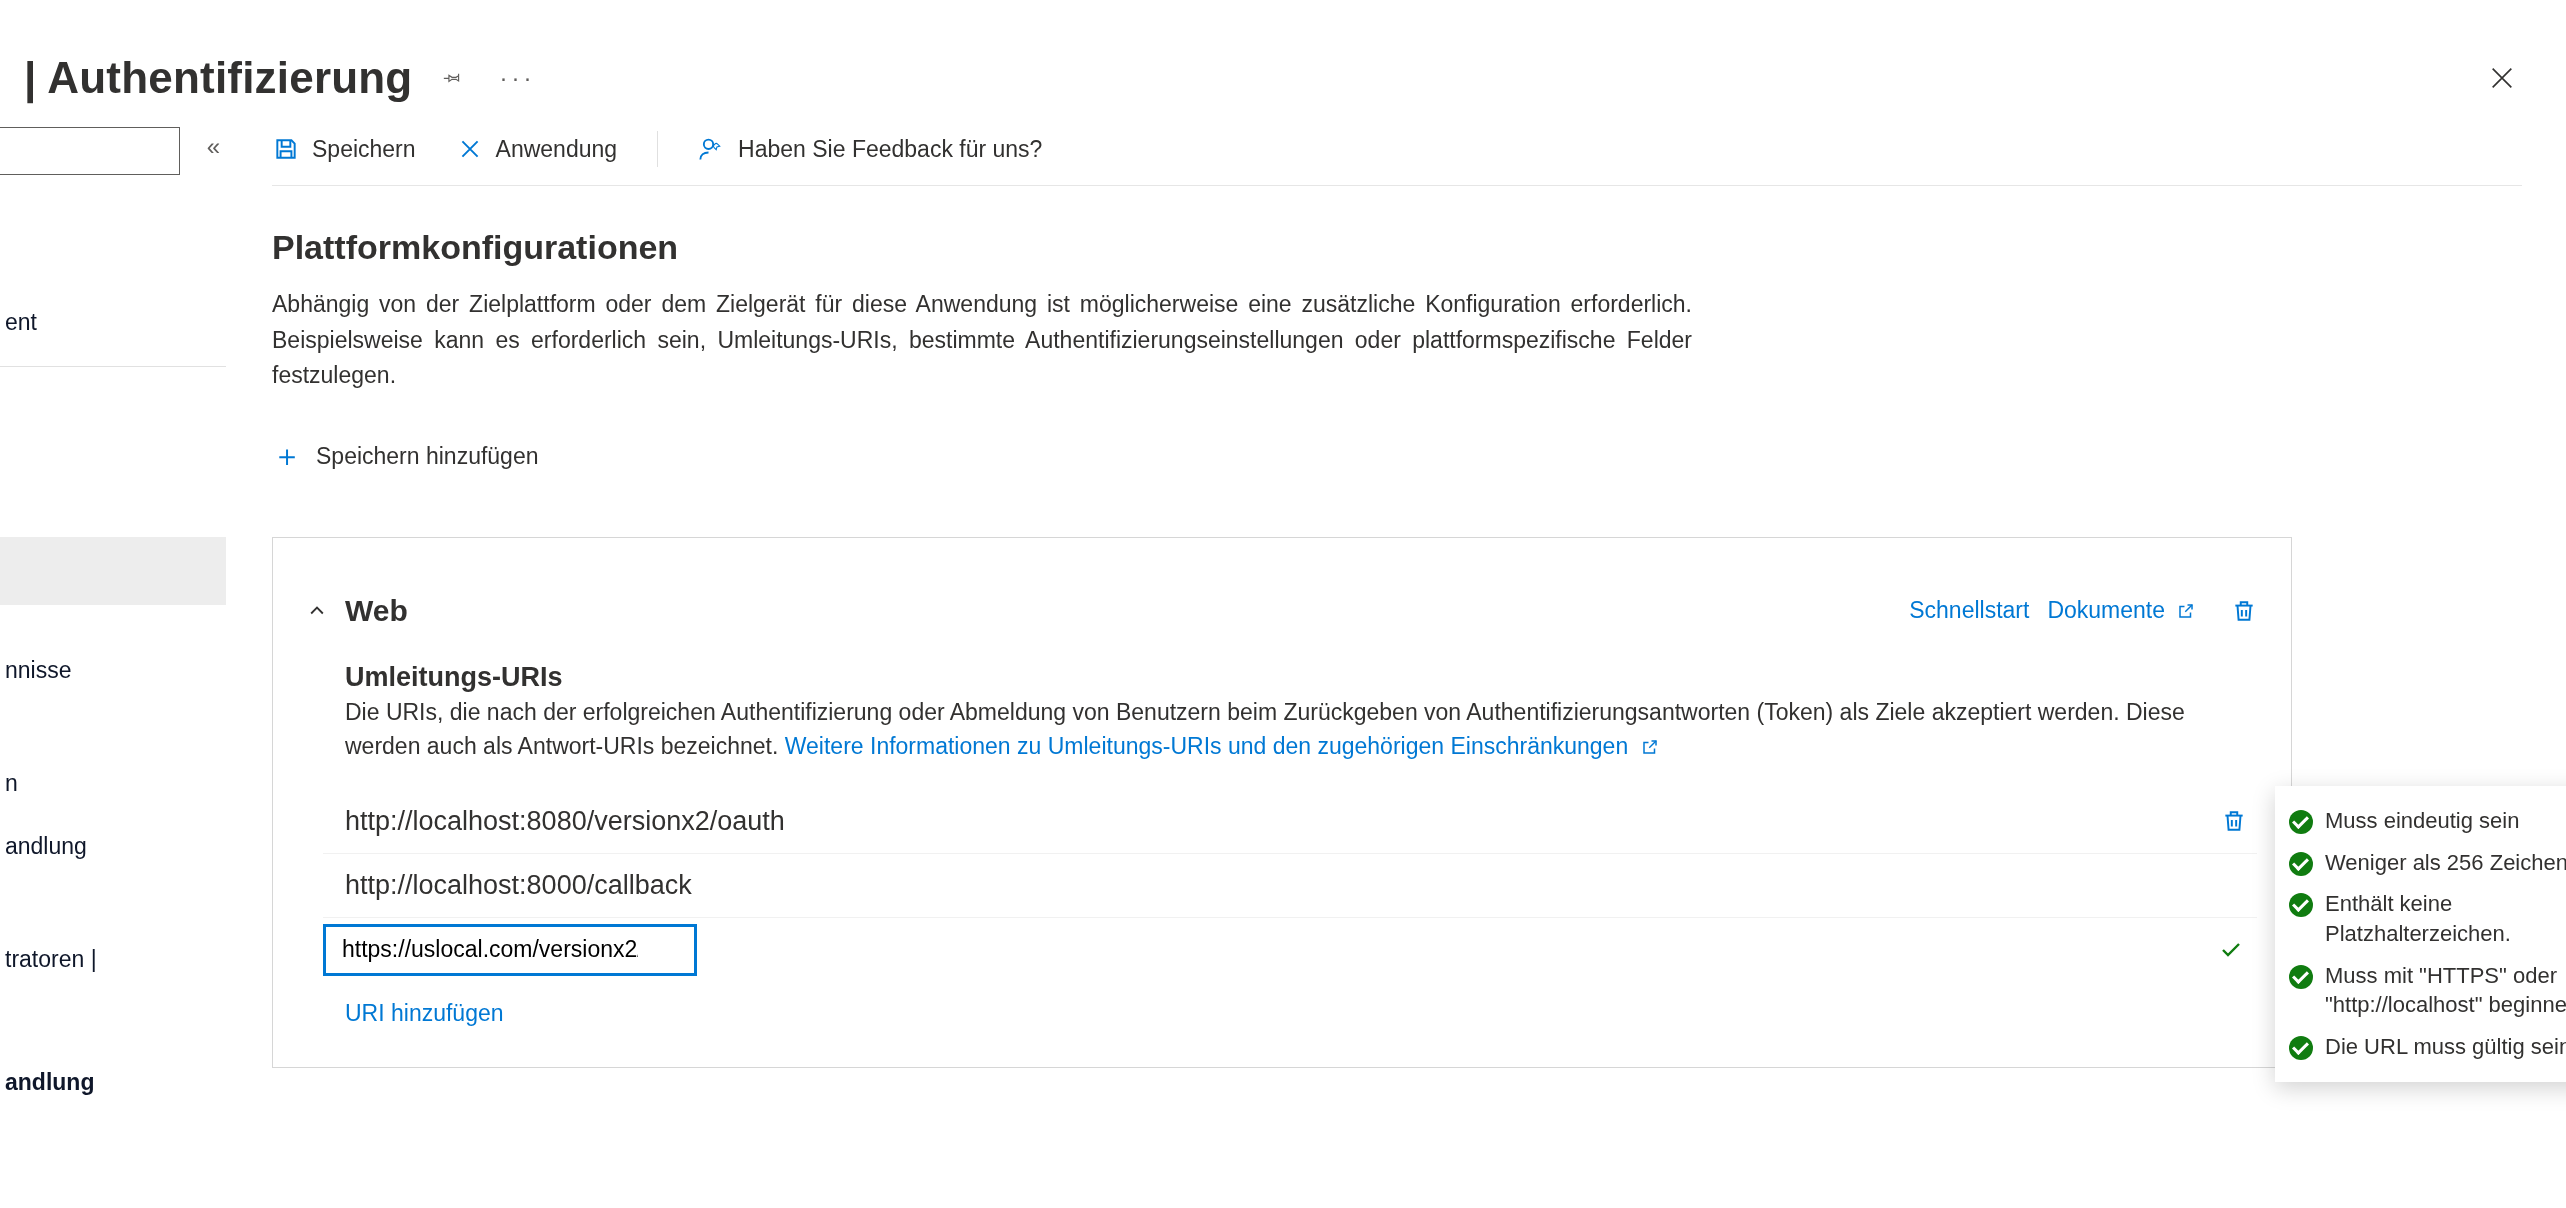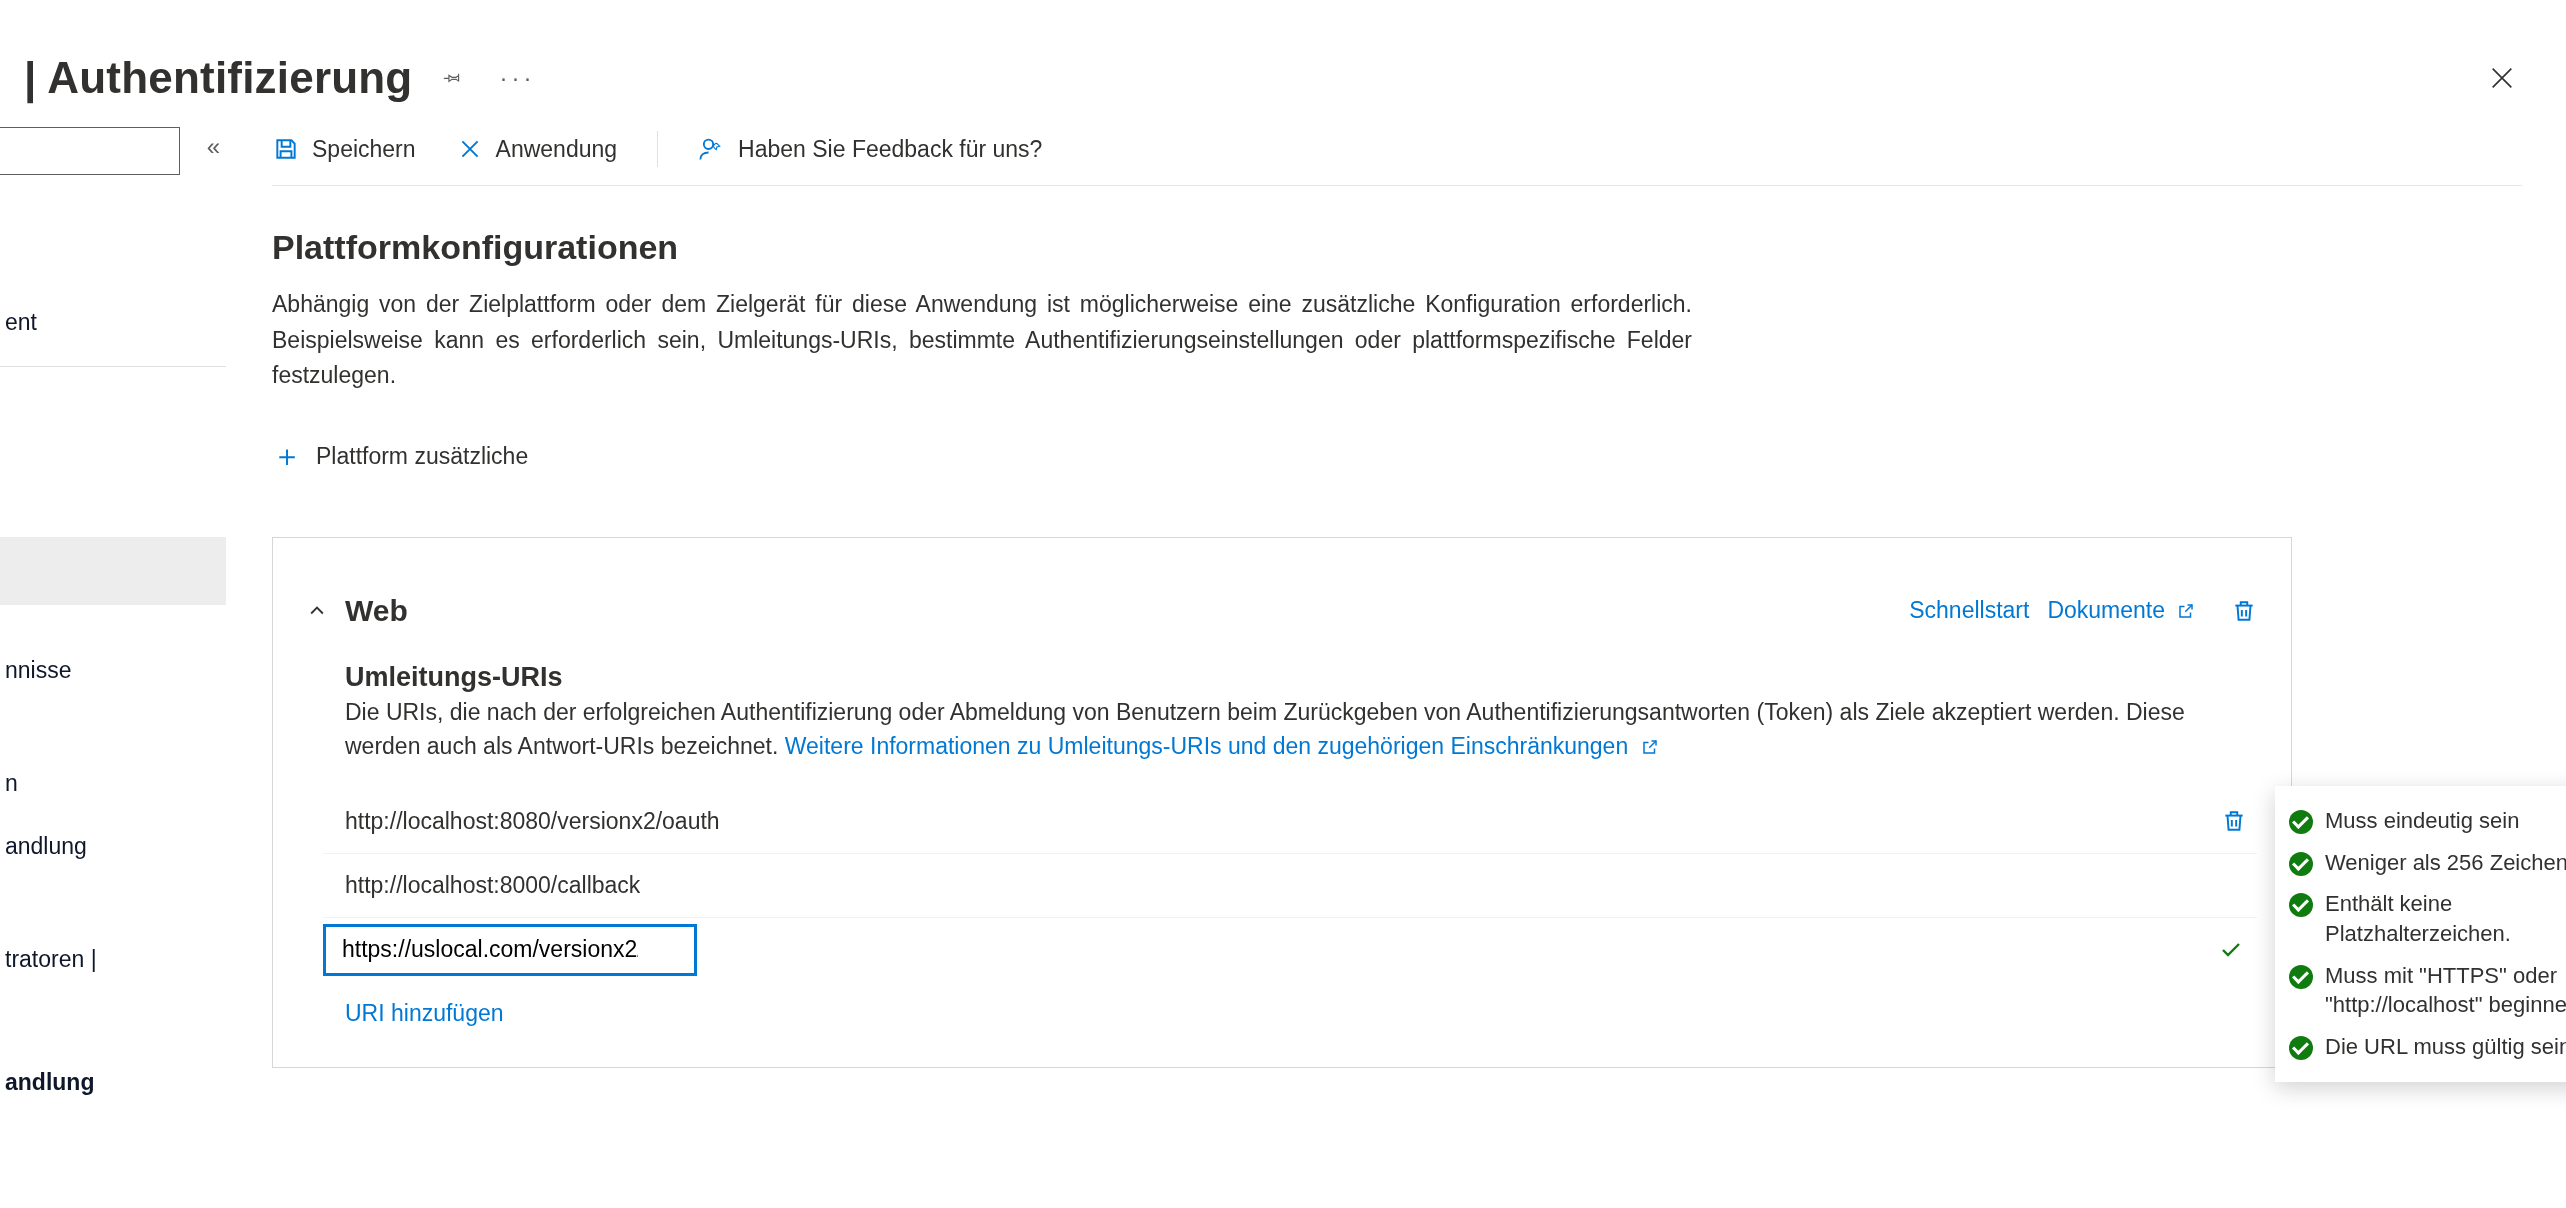--- a/index.html
+++ b/index.html
@@ -192,21 +192,21 @@
 
   .uri-list {
     margin: 26px 0 0 16px;
   }
   .uri-row {
     display:flex;
     align-items:center;
     height: 64px;
     border-bottom:1px solid #f1f1f1;
     padding-left:22px;
-    font-size:23px;
+    font-size:27px;
     text-align:right;
   }
   .uri-row .row-trash {
     margin-left:auto;
     margin-right:10px;
     color:#0078d4;
     cursor:pointer;
   }
   .uri-input-row {
     display:flex;
@@ -370,21 +370,21 @@
         </span>
         <span>Haben Sie Feedback für uns?</span>
       </div>
     </div>
 
     <h2 class="section-title">Plattformkonfigurationen</h2>
     <p class="section-desc">Abhängig von der Zielplattform oder dem Zielgerät für diese Anwendung ist möglicherweise eine zusätzliche Konfiguration erforderlich. Beispielsweise kann es erforderlich sein, Umleitungs-URIs, bestimmte Authentifizierungseinstellungen oder plattformspezifische Felder festzulegen.</p>
 
     <div class="add-platform">
       <span class="plus">＋</span>
-      <span>Plattform zusätzliche</span>
+      <span>Speichern hinzufügen</span>
     </div>
 
     <div class="platform-card">
       <div class="card-header">
         <span class="chev">
           <svg width="20" height="20" viewBox="0 0 24 24" fill="none" stroke="currentColor" stroke-width="2.2">
             <path d="M5 15l7-7 7 7"></path>
           </svg>
         </span>
         <span>Web</span>

